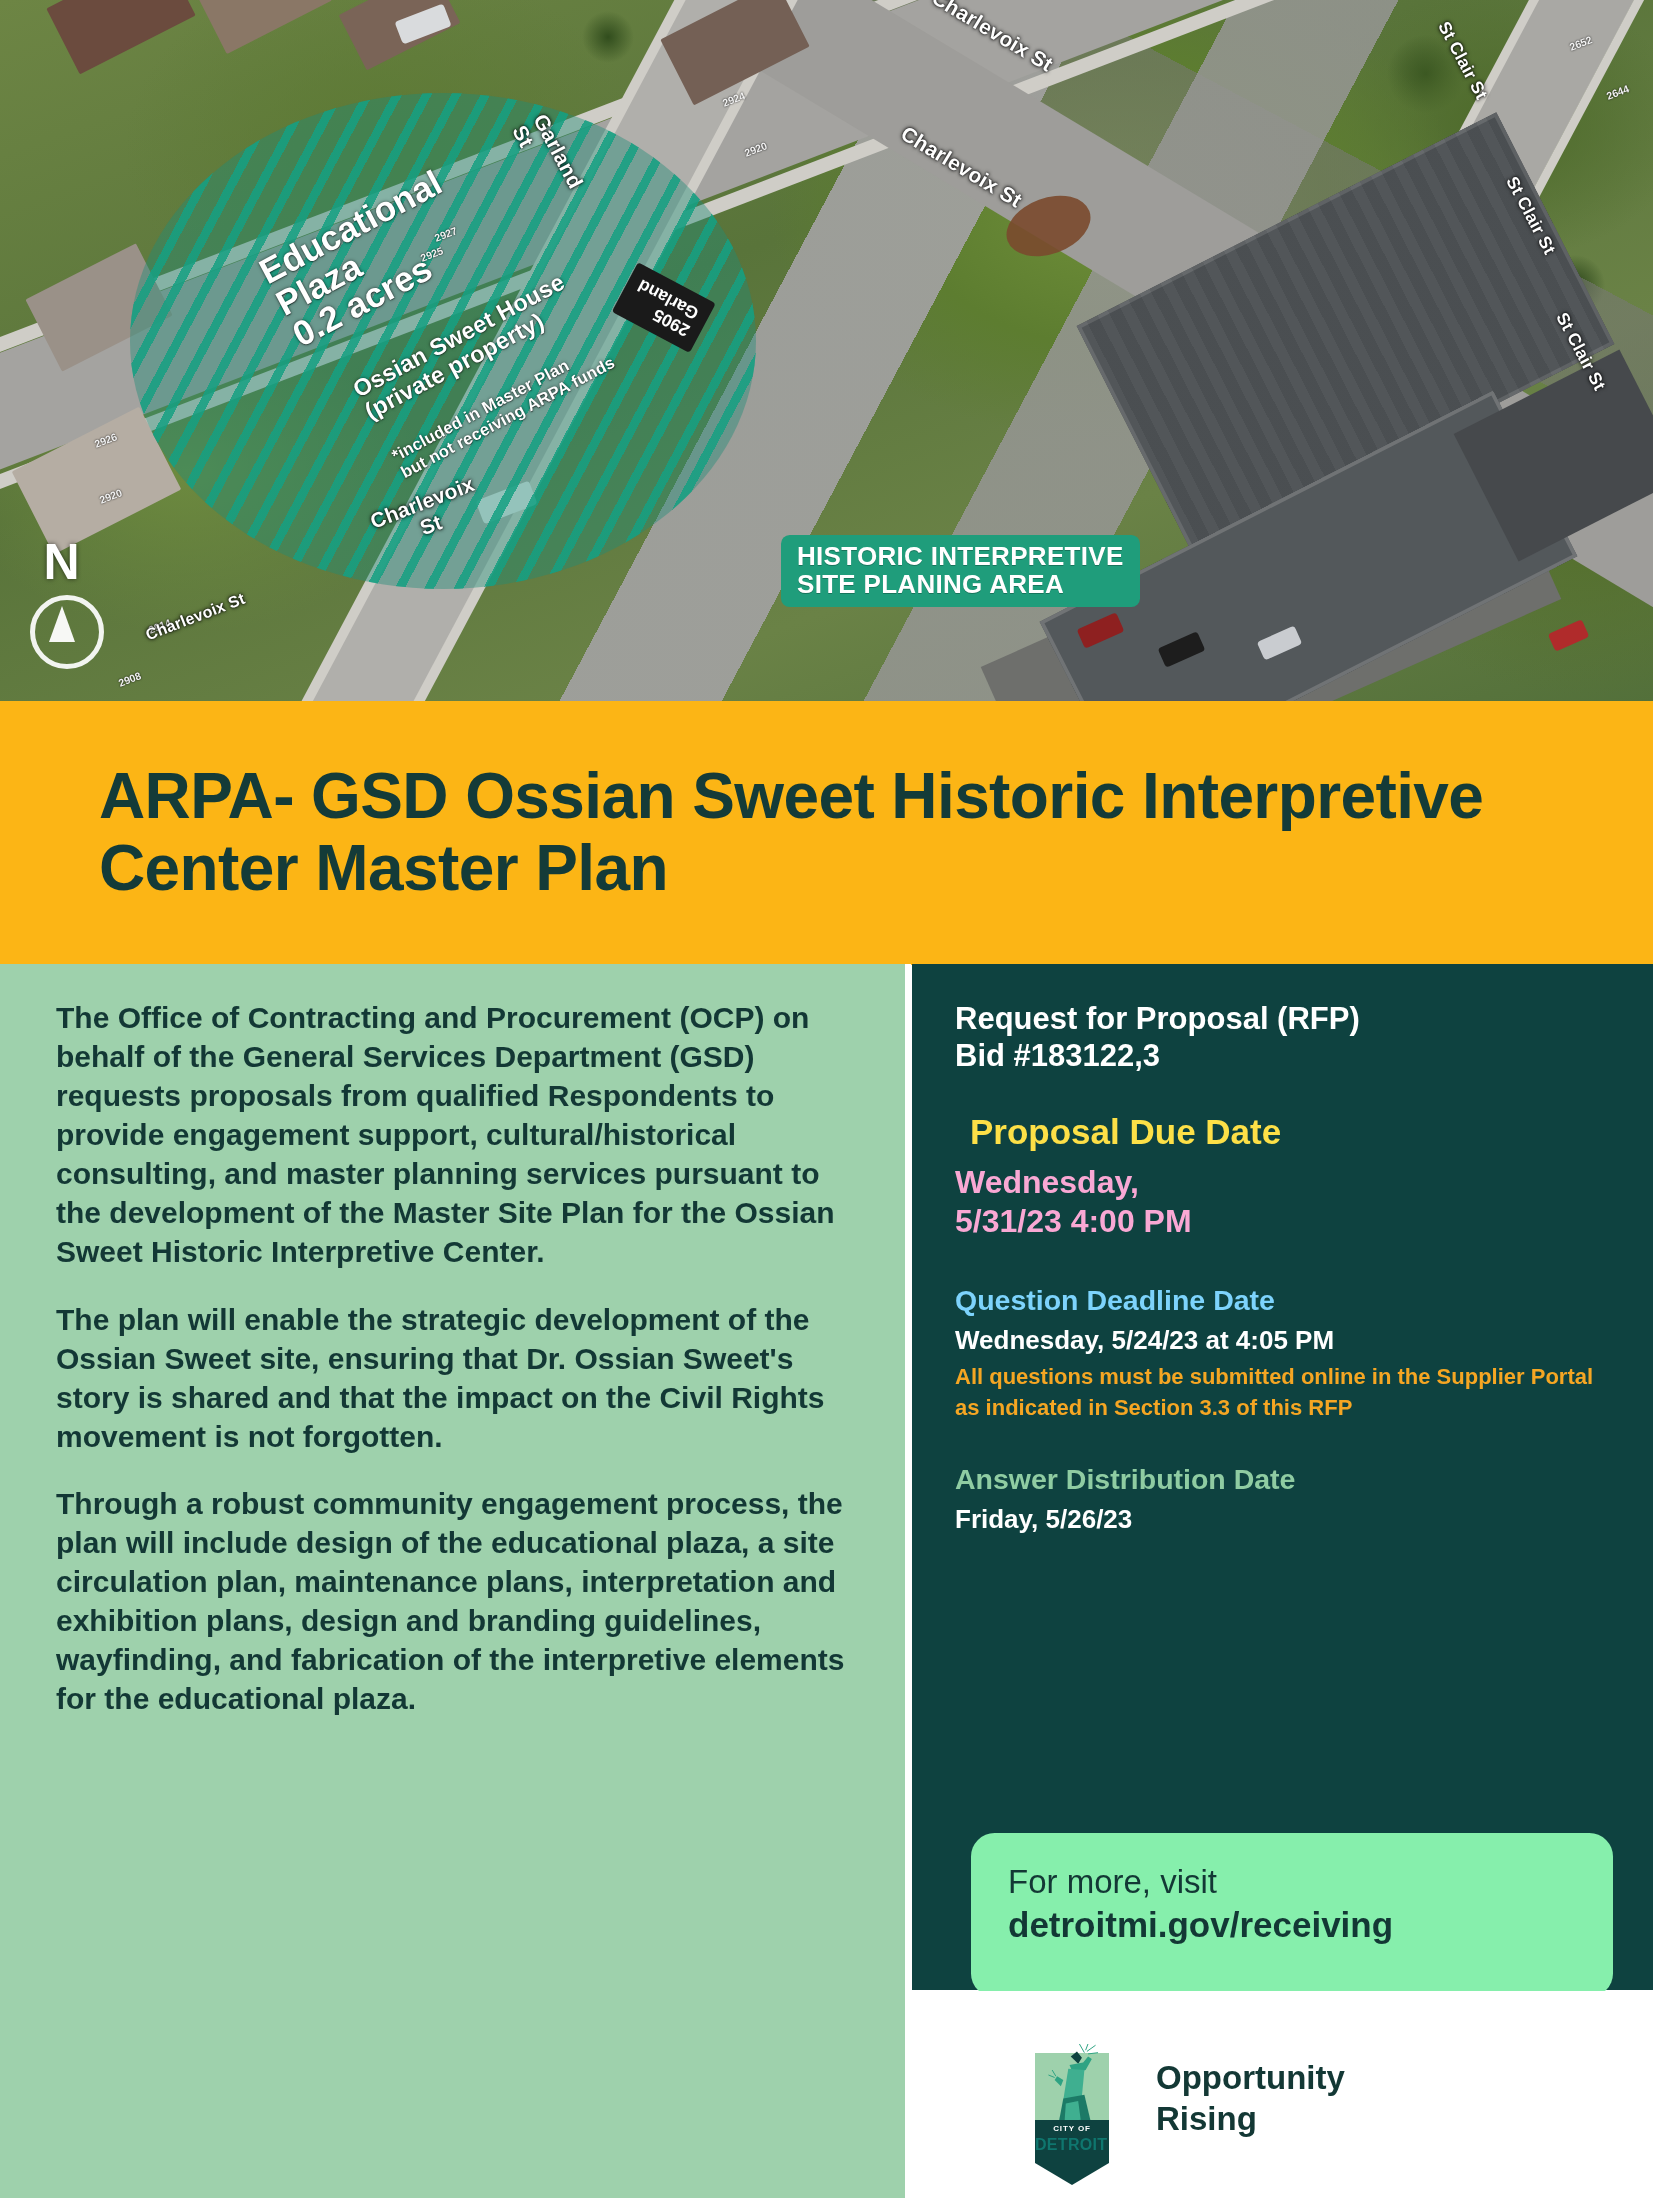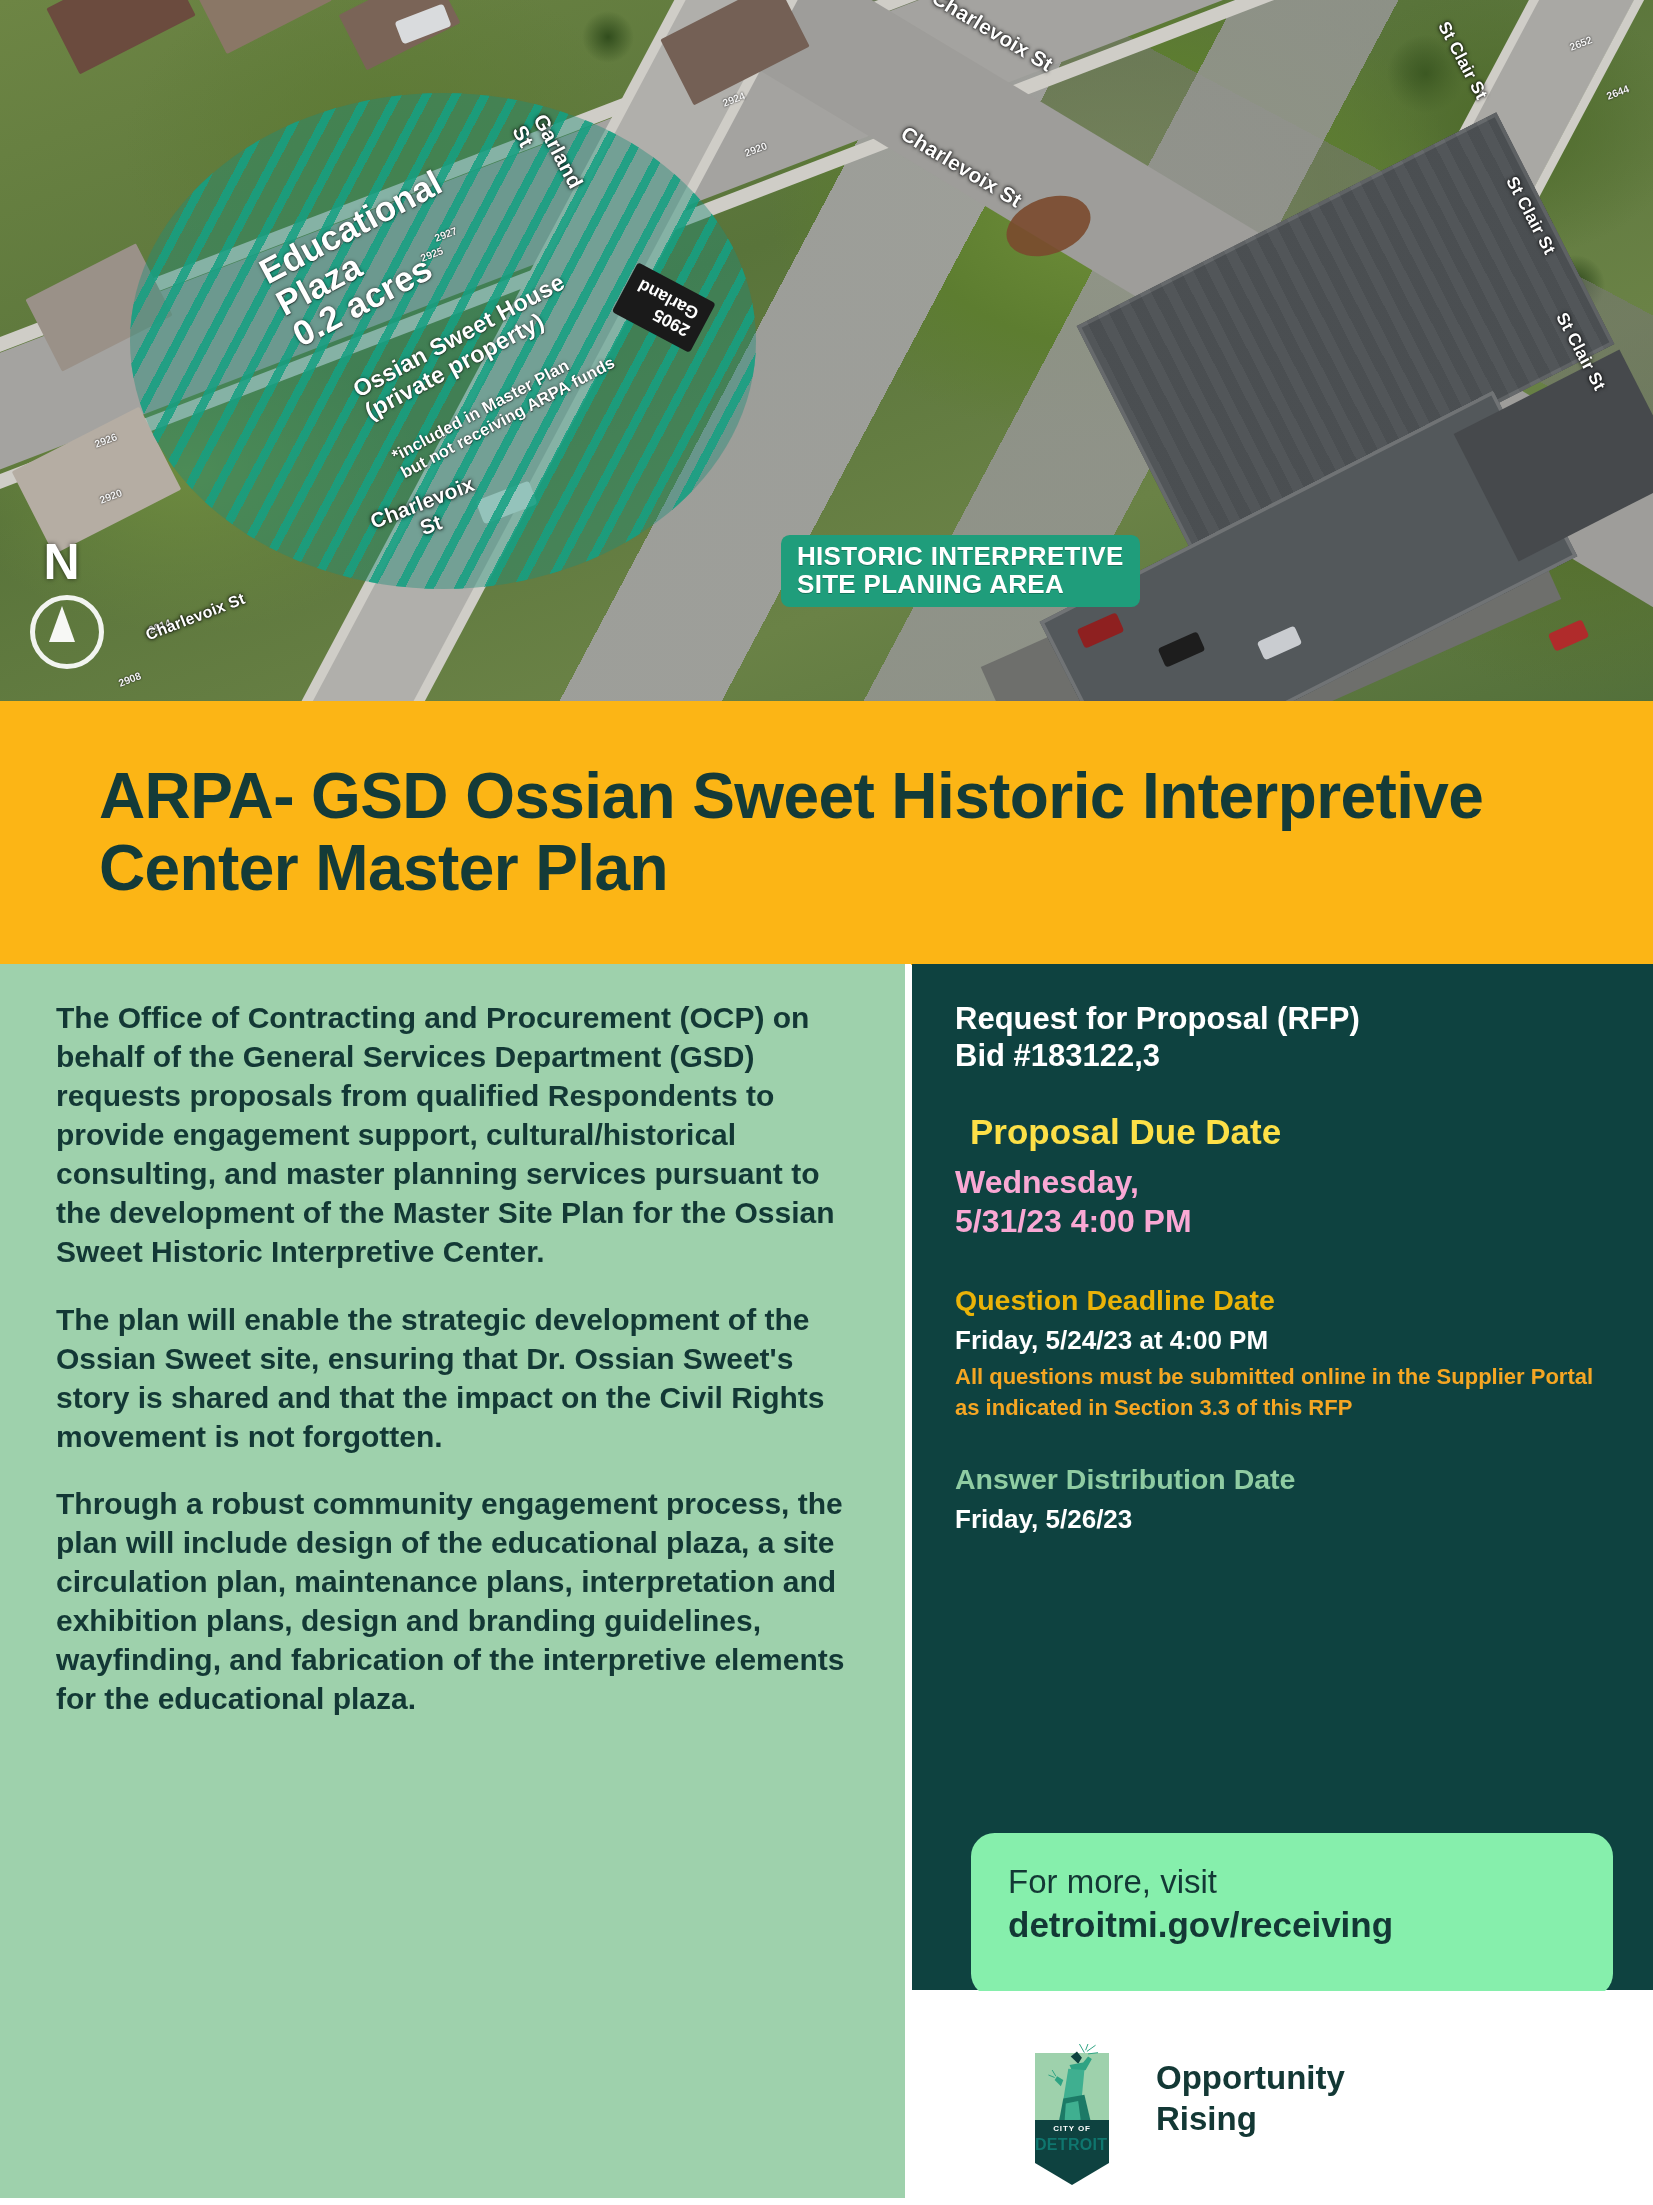--- a/index.html
+++ b/index.html
@@ -146,21 +146,21 @@
 
   #divider{position:absolute;left:905px;top:964px;width:6.2px;height:1234px;background:#fff;}
 
   #rightcol{position:absolute;left:912px;top:964px;width:742px;height:1026px;
      background:#0E4240;}
   .rc{margin:0 43px;}
   .rfp-head{color:#ffffff;font-size:31px;font-weight:800;line-height:1.18;
      margin:37px 0 0 0;}
   .due-label{color:#fde047;font-size:35px;font-weight:800;margin:38px 0 0 15px;}
   .due-value{color:#f9a8d4;font-size:32px;font-weight:700;line-height:1.22;margin:11px 0 0 0;}
-  .q-label{color:#eab308;font-size:28.5px;font-weight:800;margin:43px 0 0 0;}
+  .q-label{color:#7dd3fc;font-size:28.5px;font-weight:800;margin:43px 0 0 0;}
   .q-value{color:#fff;font-size:26px;font-weight:600;margin:7.4px 0 0 0;}
   .q-note{color:#F5A623;font-size:22px;font-weight:600;line-height:1.40;margin:6.2px 0 0 0;}
   .a-label{color:#8FCCA2;font-size:28.5px;font-weight:800;margin:40px 0 0 0;}
   .a-value{color:#fff;font-size:26px;font-weight:600;margin:7.4px 0 0 0;}
 
   #cta{position:absolute;left:971px;top:1833px;width:642px;height:164px;
      background:#86efac;border-radius:23.6px;box-sizing:border-box;padding:31px 37px;}
   #cta .l1{color:#133835;font-size:33px;font-weight:400;line-height:1.12;}
   #cta .l2{color:#133835;font-size:35px;font-weight:800;line-height:1.12;margin-top:3.7px;}
 
@@ -282,21 +282,21 @@
 <div id="rightcol">
   <div class="rc">
     <div class="rfp-head" style="white-space: pre-line;">Request for Proposal (RFP)
 Bid #183122,3</div>
 
     <div class="due-label">Proposal Due Date</div>
     <div class="due-value" style="white-space: pre-line;">Wednesday,
 5/31/23 4:00 PM</div>
 
     <div class="q-label">Question Deadline Date</div>
-    <div class="q-value">Friday, 5/24/23 at 4:00 PM</div>
+    <div class="q-value">Wednesday, 5/24/23 at 4:05 PM</div>
     <div class="q-note">All questions must be submitted online in the Supplier Portal as indicated in Section 3.3 of this RFP</div>
 
     <div class="a-label">Answer Distribution Date</div>
     <div class="a-value">Friday, 5/26/23</div>
   </div>
 </div>
 
 <div id="cta">
   <div class="l1">For more, visit</div>
   <div class="l2">detroitmi.gov/receiving</div>

